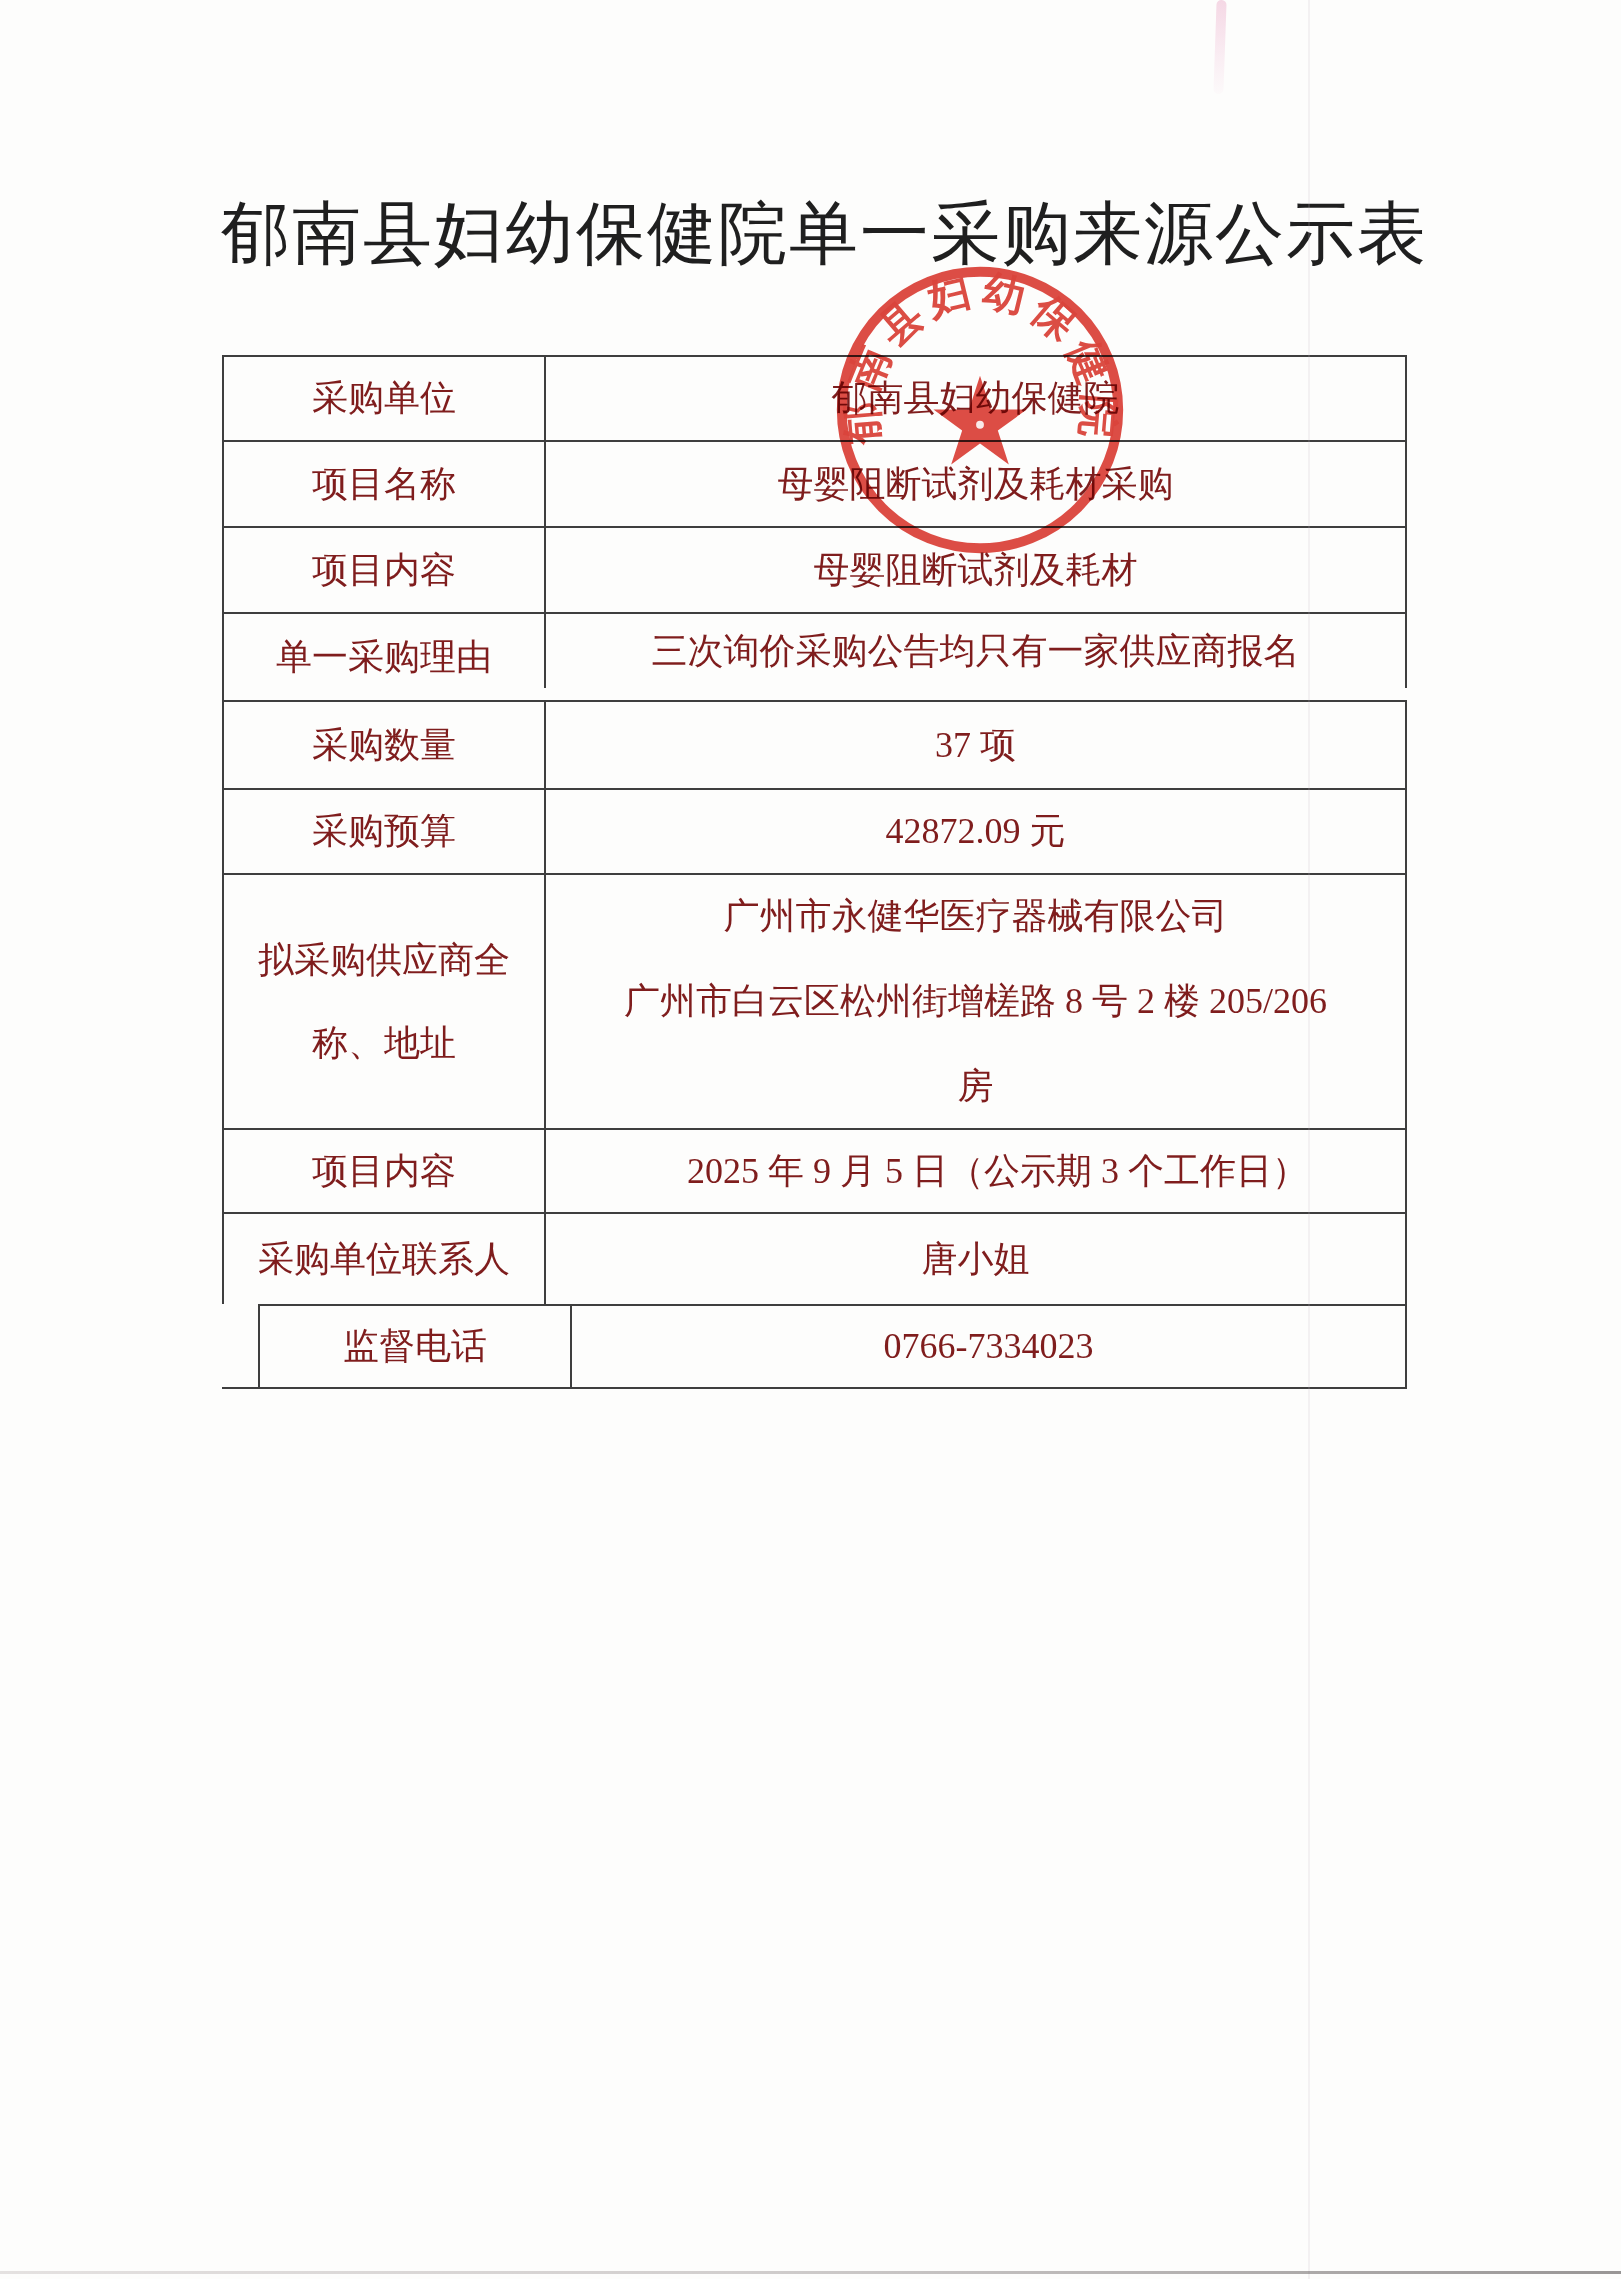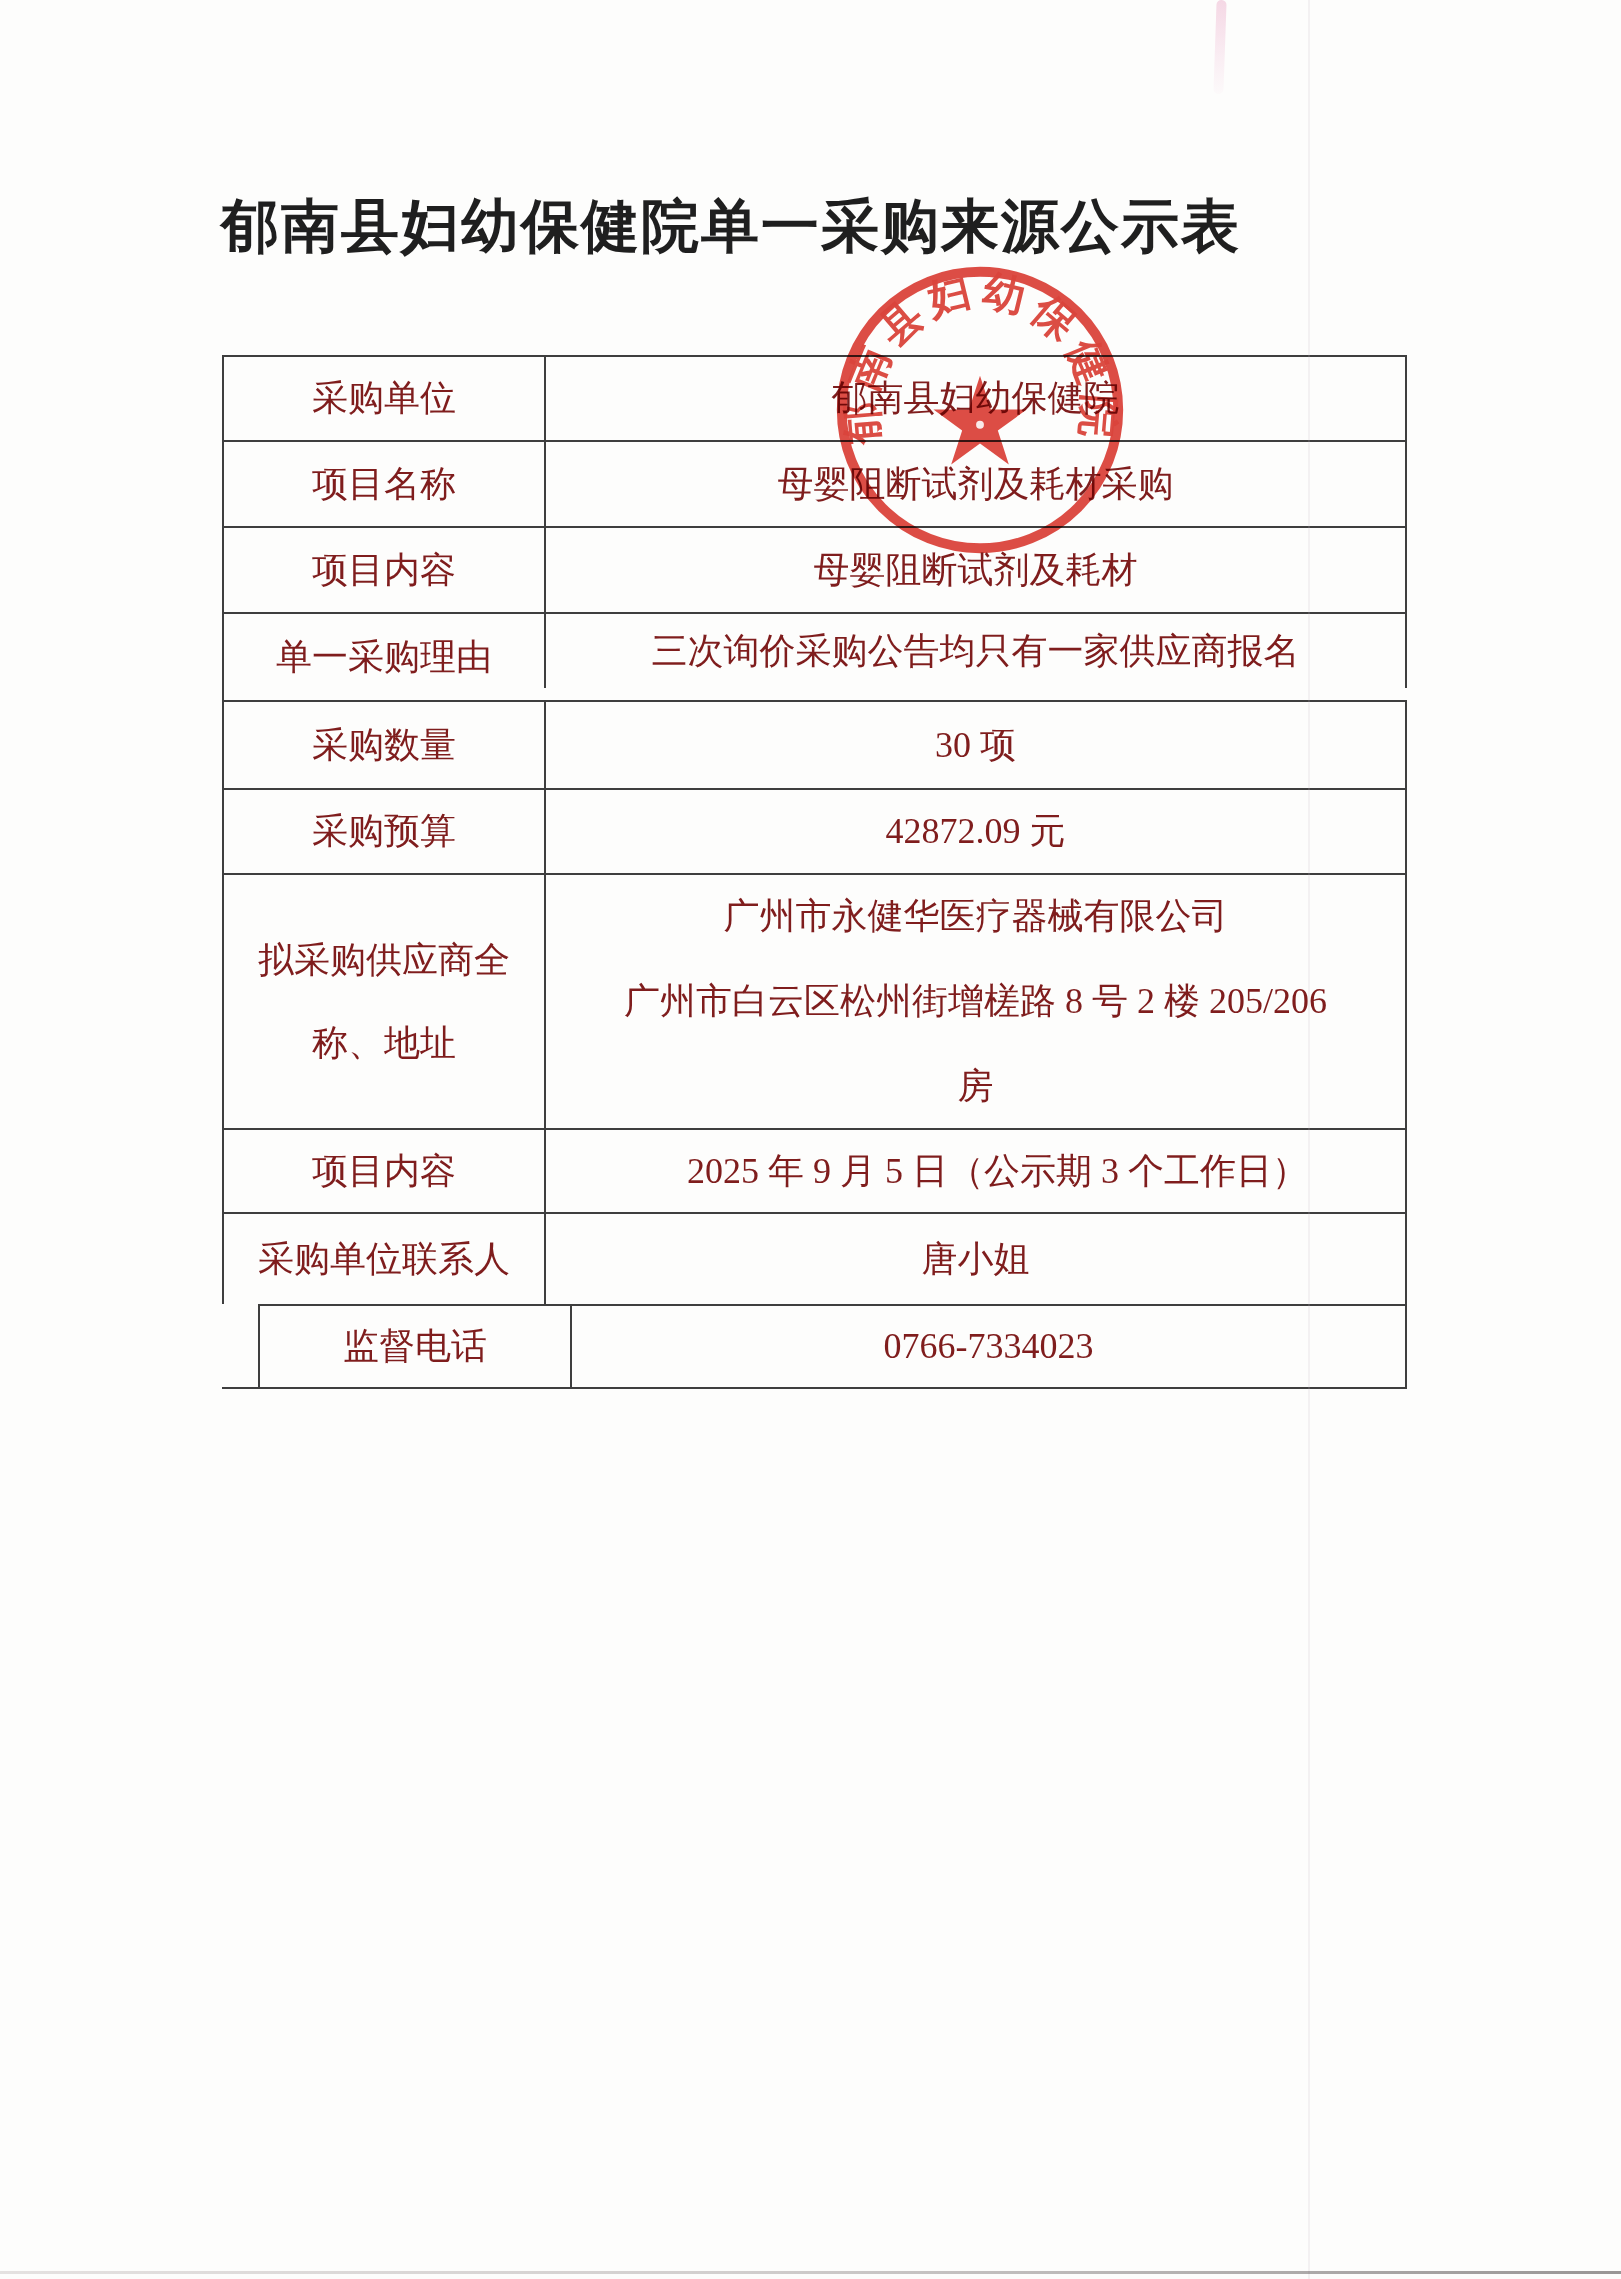--- a/index.html
+++ b/index.html
@@ -11,23 +11,23 @@
     background: #fdfdfc;
     overflow: hidden;
     font-family: "Liberation Serif", "DejaVu Serif", serif;
     color: #262626;
   }
   .doc-title {
     position: absolute;
     top: 188px;
     left: 221px;
     width: 1098px;
-    text-align: left;
-    font-size: 58px;
-    font-weight: 700;
+    text-align: right;
+    font-size: 69px;
+    font-weight: 400;
     letter-spacing: 2px;
     color: #1f1f1f;
     white-space: nowrap;
   }
   .tbl {
     position: absolute;
     left: 222px;
     top: 355px;
     width: 1185px;
     border-bottom: 2px solid #3e3e3e;
@@ -144,21 +144,21 @@
         </div>
       </div>
       <div class="trow" style="height: 88px;">
         <div class="cell label-cell" style="height: 88px;">
           <div class="lines">
             <div>采购数量</div>
           </div>
         </div>
         <div class="cell value-cell" style="height: 88px;">
           <div class="lines">
-            <div>30 项</div>
+            <div>37 项</div>
           </div>
         </div>
       </div>
       <div class="trow" style="height: 85px;">
         <div class="cell label-cell" style="height: 85px;">
           <div class="lines">
             <div>采购预算</div>
           </div>
         </div>
         <div class="cell value-cell" style="height: 85px;">

